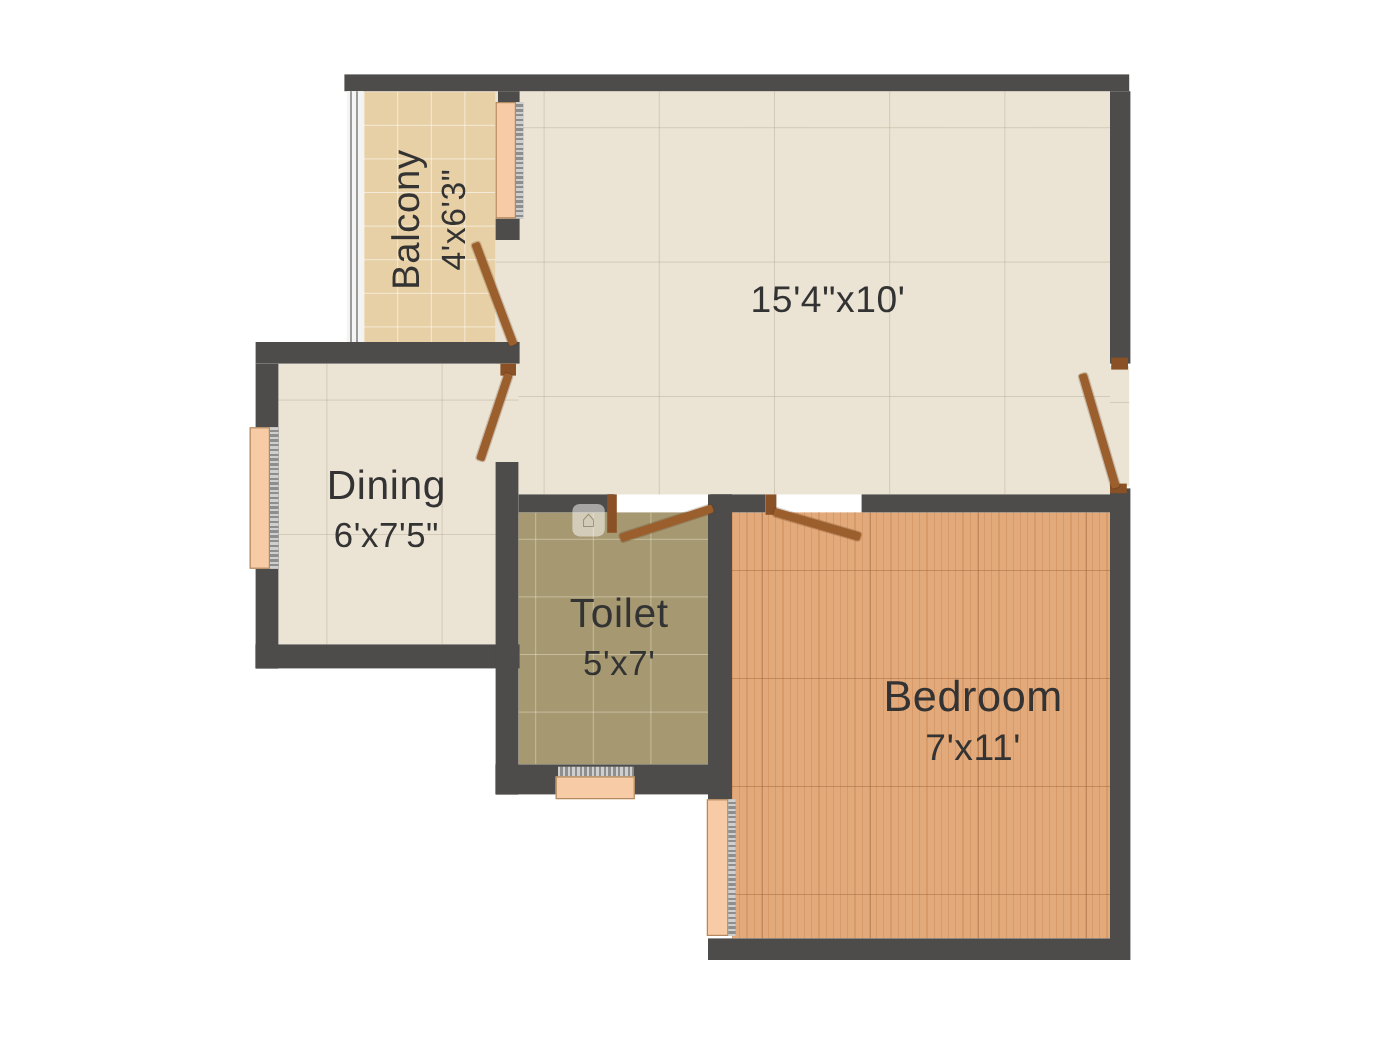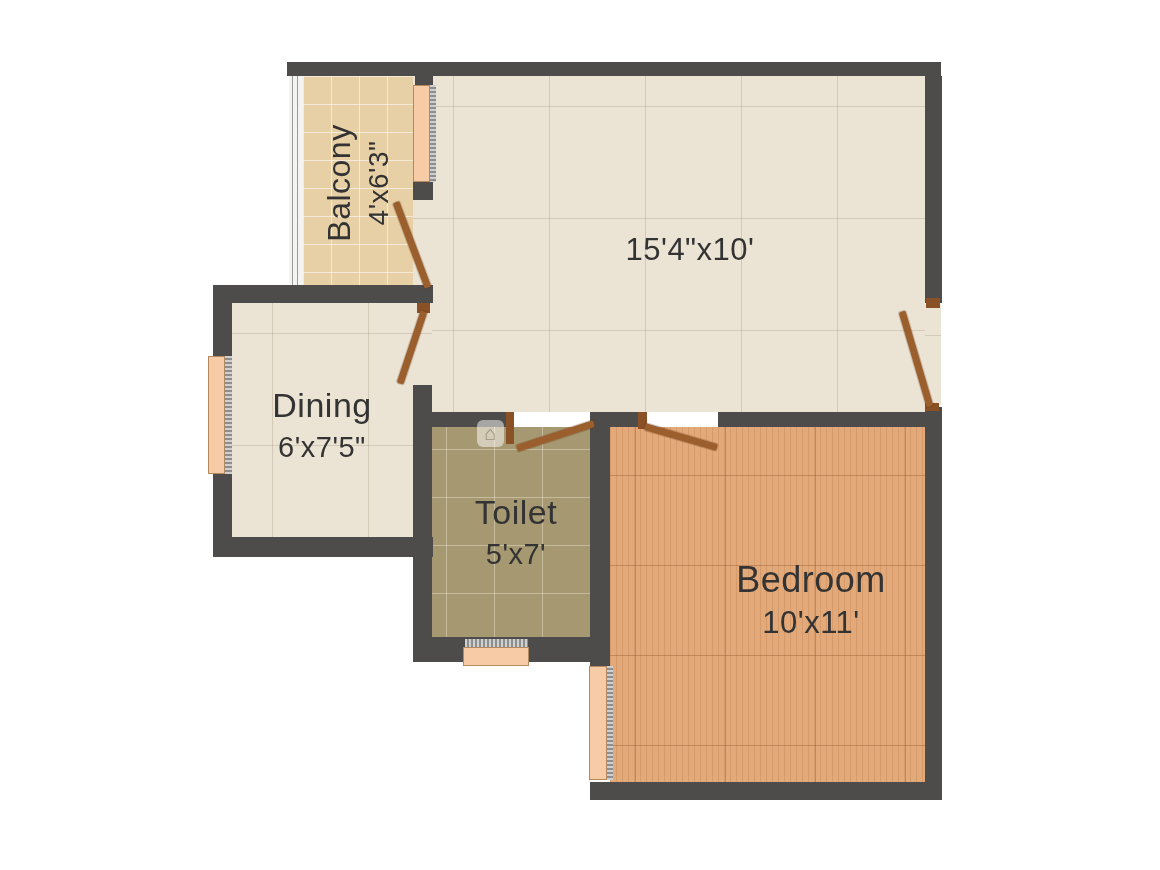--- a/index.html
+++ b/index.html
@@ -114,20 +114,20 @@
   <div class="room-label sm" style="left:322px;top:424px;">
     <div class="room-name">Dining</div>
     <div class="room-dims">6'x7'5"</div>
   </div>
   <div class="room-label sm" style="left:516px;top:531px;">
     <div class="room-name">Toilet</div>
     <div class="room-dims">5'x7'</div>
   </div>
   <div class="room-label" style="left:775px;top:600px;margin-left:36px;">
     <div class="room-name">Bedroom</div>
-    <div class="room-dims">10'x11'</div>
+    <div class="room-dims">7'x11'</div>
   </div>
 
   <div class="watermark" style="left:477px;top:420px;">
     <div class="wm-logo">⌂</div>
   </div>
 
 </div>
 
 </body></html>

